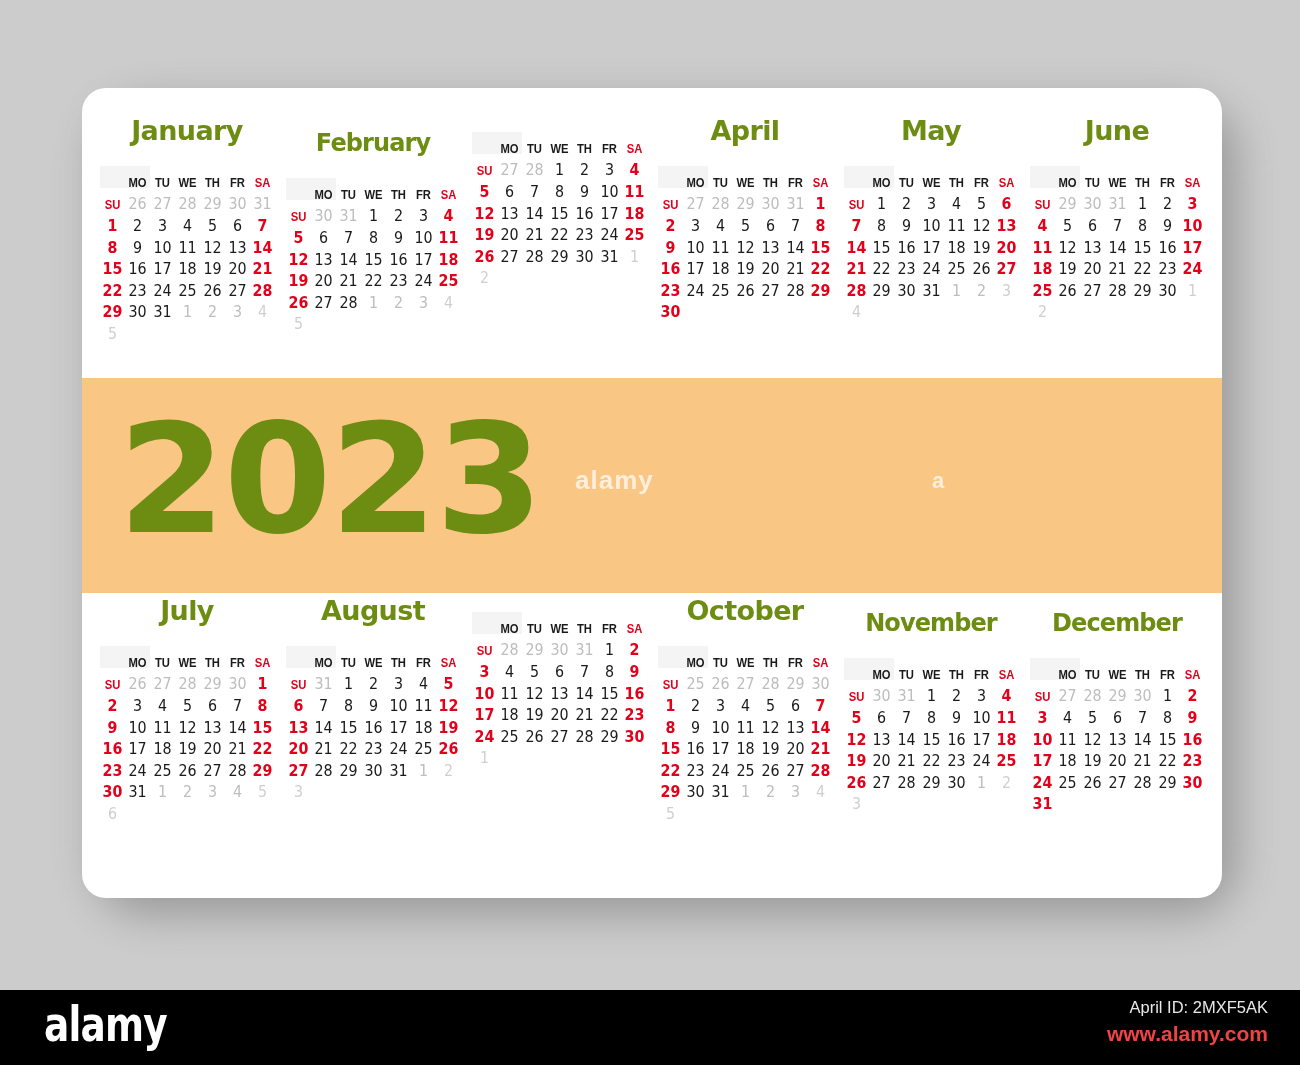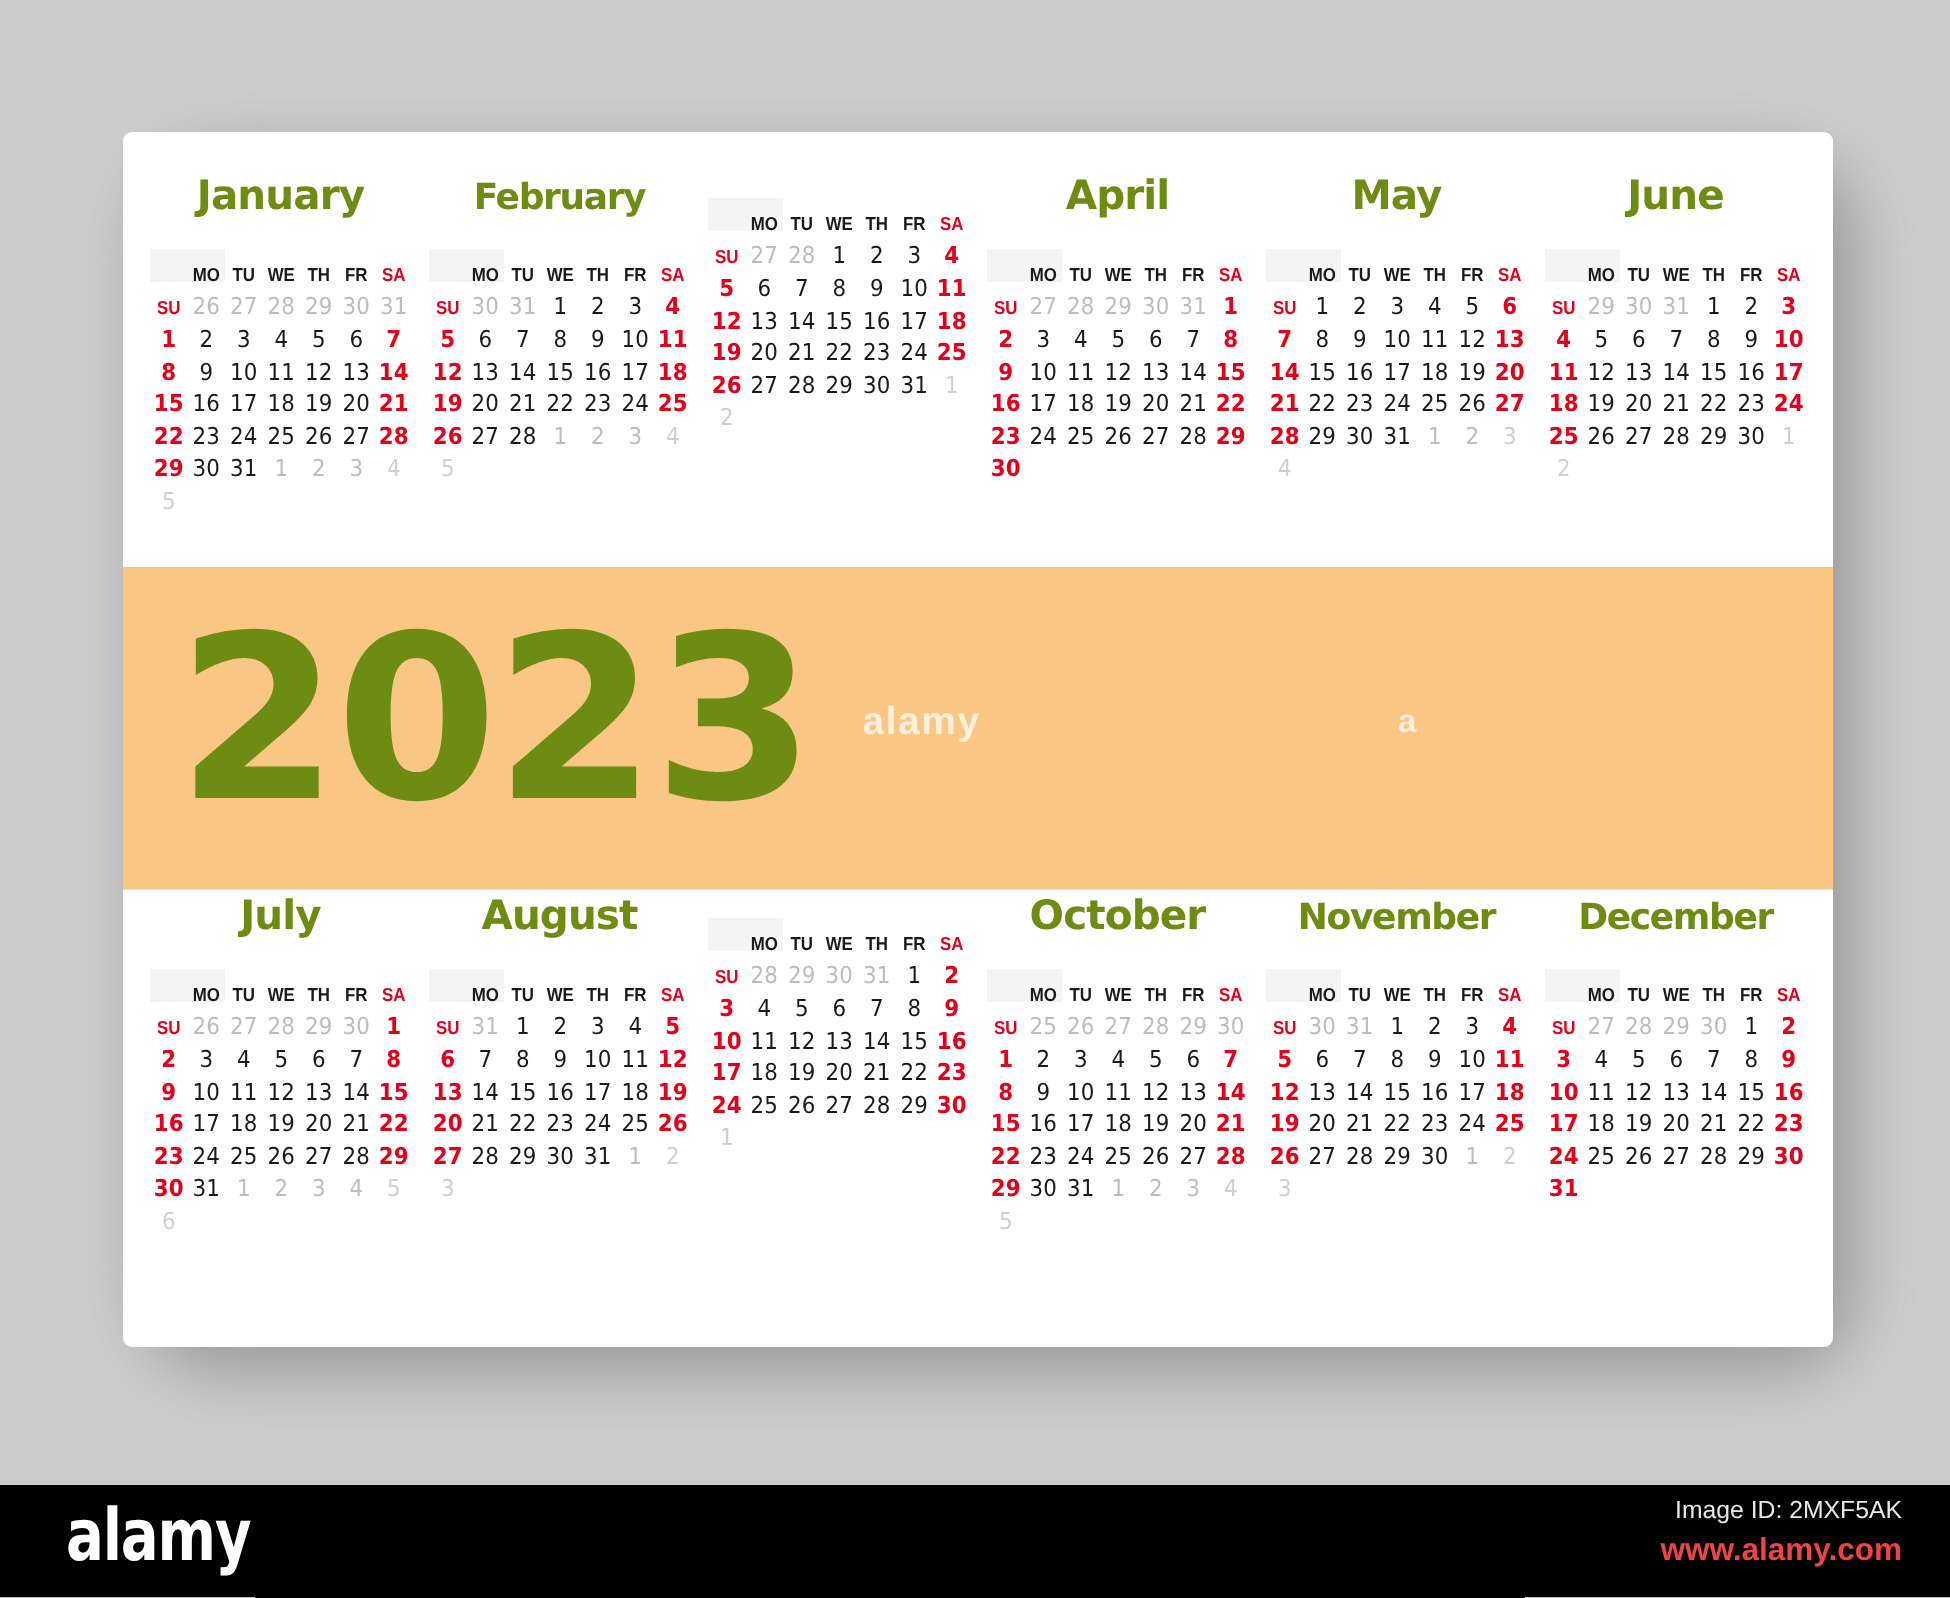--- a/index.html
+++ b/index.html
@@ -38,21 +38,21 @@
   }
 
   
   #calendar-card {
     position: absolute;
     left: 82px;
     top: 88px;
     width: 1140px;
     height: 810px;
     background: #ffffff;
-    border-radius: 6px;
+    border-radius: 24px;
     overflow: hidden;
   }
 
   
   .months-half {
     position: absolute;
     left: 0;
     width: 1140px;
     display: flex;
     justify-content: flex-start;
@@ -95,21 +95,21 @@
   .month-name {
     text-align: center;
     font-family: "DejaVu Sans", sans-serif;
     font-weight: bold;
     font-size: 27px;
     line-height: 34px;
     color: #6d8c12;
     letter-spacing: -0.6px;
     white-space: nowrap;
   }
-  .month-name.long { font-size: 24px; letter-spacing: -0.9px; }
+  .month-name.long { font-size: 24px; letter-spacing: -0.9px; margin-top: 12px; }
 
   
   .grid {
     position: relative;
     margin-top: 24px;
     display: grid;
     grid-template-columns: repeat(7, 25px);
     justify-content: center;
     row-gap: 0;
   }
@@ -822,15 +822,15 @@
     <div id="watermark-layer">
         <div class="wm" style="left: 493px; top: 377px;">alamy</div>
         <div class="wm small" style="left: 850px; top: 380px;">a</div>
       </div>
   </div>
 
 </div>
 
 <div id="footer">
   <div id="footer-logo">alamy</div>
-  <div id="footer-imageid">Image ID: 2MXF5AK</div>
+  <div id="footer-imageid">April ID: 2MXF5AK</div>
   <div id="footer-url">www.alamy.com</div>
 </div>
 
 </body></html>

